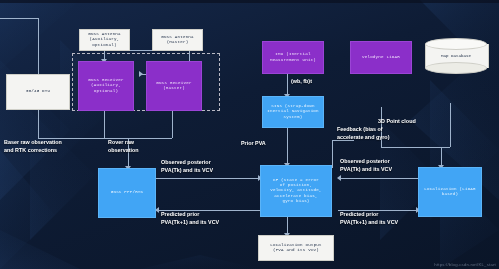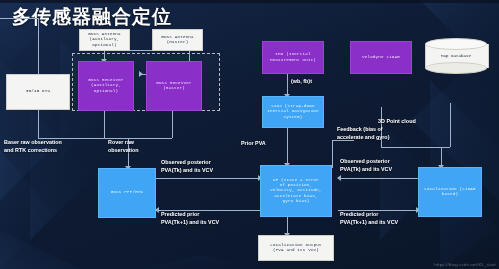--- a/index.html
+++ b/index.html
@@ -149,21 +149,20 @@
     <polygon points="430,80 499,150 430,220" fill="url(#f1)" opacity=".3"></polygon>
     <polygon points="380,120 440,180 380,240" fill="url(#f2)" opacity=".28"></polygon>
     <polygon points="440,170 499,230 440,269" fill="url(#f1)" opacity=".35"></polygon>
 
     <polygon points="0,230 80,269 0,269" fill="url(#f2)" opacity=".4"></polygon>
     <polygon points="200,255 260,269 140,269" fill="url(#f1)" opacity=".25"></polygon>
 
     <rect x="0" y="0" width="499" height="3" fill="#0a1020" opacity=".7"></rect>
   </svg>
 
-  <div class="title">多传感器融合定位</div>
 
   <div class="group-dash" style="left:72px;top:53px;width:148px;height:58px;"></div>
 
   <div class="line h" style="left:0px;top:18px;width:38px;"></div>
   <div class="line v" style="left:38px;top:18px;height:64px;"></div>
 
   <div class="line v" style="left:104px;top:50px;height:10px;"></div>
   <div class="arrow ar-down" style="left:101px;top:59px;"></div>
 
   <div class="line v" style="left:189px;top:50px;height:24px;"></div>

